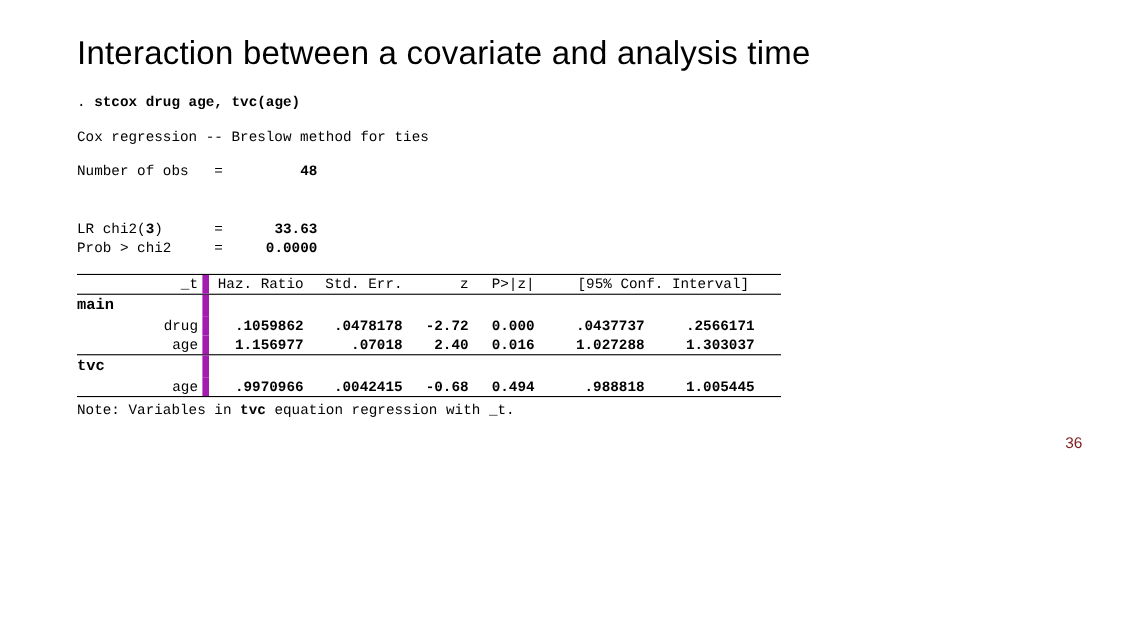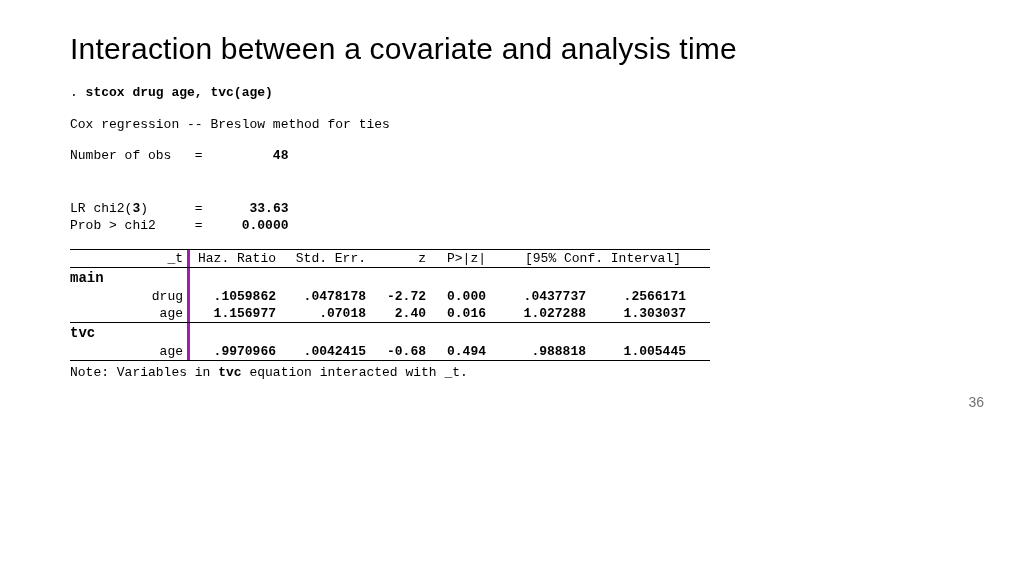--- a/index.html
+++ b/index.html
@@ -48,37 +48,37 @@
     align-items: baseline;
   }
   .th, .td {
     font-family: "Consolas","Menlo","Courier New", monospace;
     font-size: 13px;
     padding: 1px 4px;
   }
   .right { text-align: right; }
   .left { text-align: left; padding-left: 10px; }
   .vline {
-    border-right: 3px solid #a21caf;
+    border-right: 6px solid #a21caf;
   }
   .section-label {
     font-family: "Consolas","Menlo","Courier New", monospace;
     font-size: 14px;
     padding: 2px 4px 2px 0;
   }
   .note {
     font-family: "Consolas","Menlo","Courier New", monospace;
     font-size: 13px;
     margin-top: 4px;
   }
   .pagenum {
     position: absolute;
     right: 40px;
     bottom: 18px;
-    color: #737373;
+    color: #7f1d1d;
     font-size: 14px;
   }
 </style>
 </head>
 <body>
 
 <div class="slide">
 
   <h1 class="title">Interaction between a covariate and analysis time</h1>
 
@@ -150,16 +150,16 @@
       <div class="td right bold">.9970966</div>
       <div class="td right bold">.0042415</div>
       <div class="td right bold">-0.68</div>
       <div class="td right bold">0.494</div>
       <div class="td right bold">.988818</div>
       <div class="td right bold">1.005445</div>
     </div>
     <hr class="hr">
   </div>
 
-  <div class="note"><span>Note: Variables in </span><span class="bold">tvc</span><span> equation interacted with _t.</span></div>
+  <div class="note"><span>Note: Variables in </span><span class="bold">tvc</span><span> equation regression with _t.</span></div>
 
   <div class="pagenum">36</div>
 </div>
 
 </body></html>

